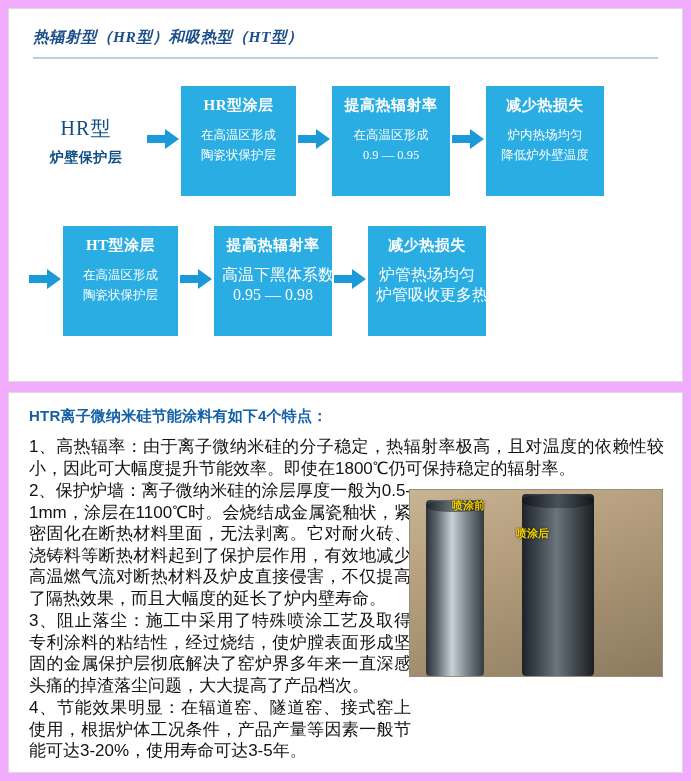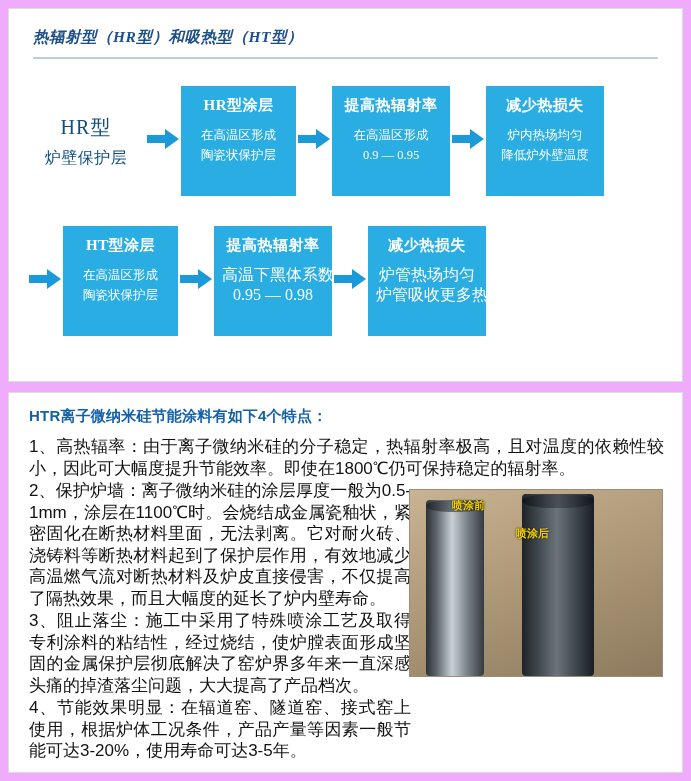--- a/index.html
+++ b/index.html
@@ -67,22 +67,22 @@
     font-family: "Liberation Serif", serif;
   }
   .label-main {
     font-size: 20px;
     font-weight: normal;
     letter-spacing: 1px;
     color: #0f4d82;
   }
   .label-sub {
     margin-top: 7px;
-    font-size: 16px;
-    font-weight: normal;
+    font-size: 14px;
+    font-weight: bold;
     color: #0f4d82;
     letter-spacing: 0.5px;
   }
   .arrow {
     flex: 0 0 36px;
     height: 120px;
     position: relative;
   }
   .arrow svg { position: absolute; top: 48px; left: 2px; }
 

